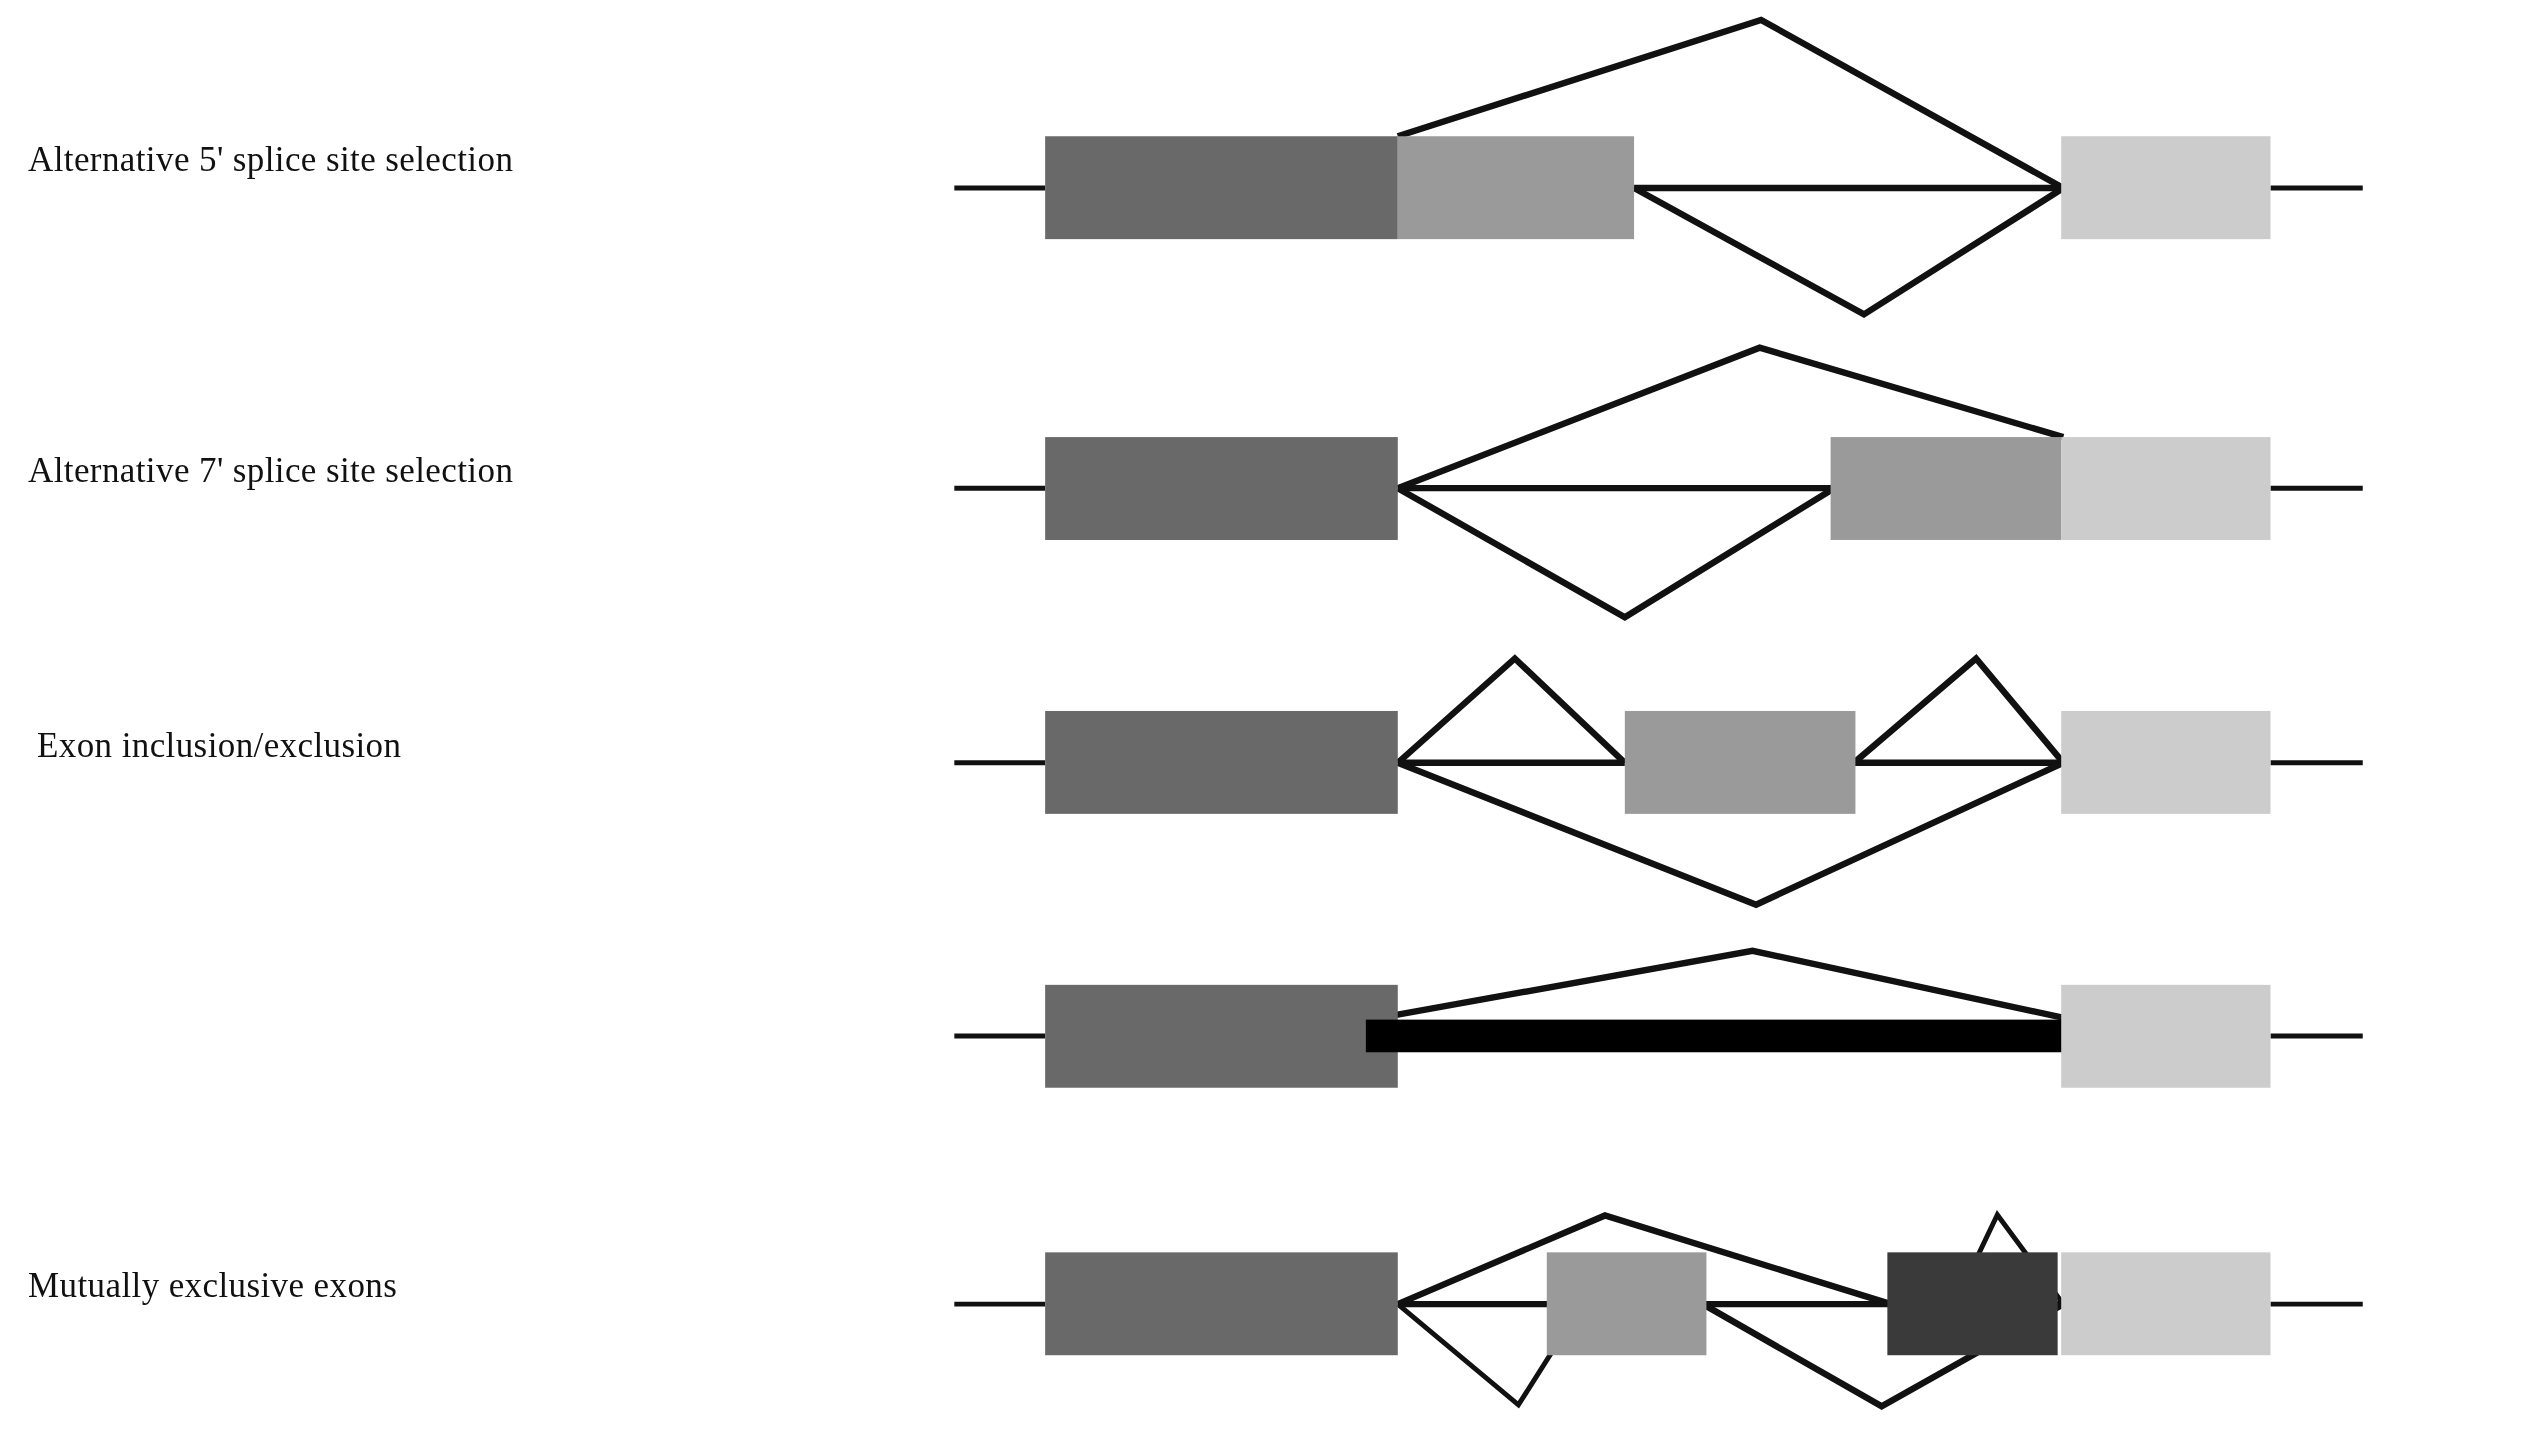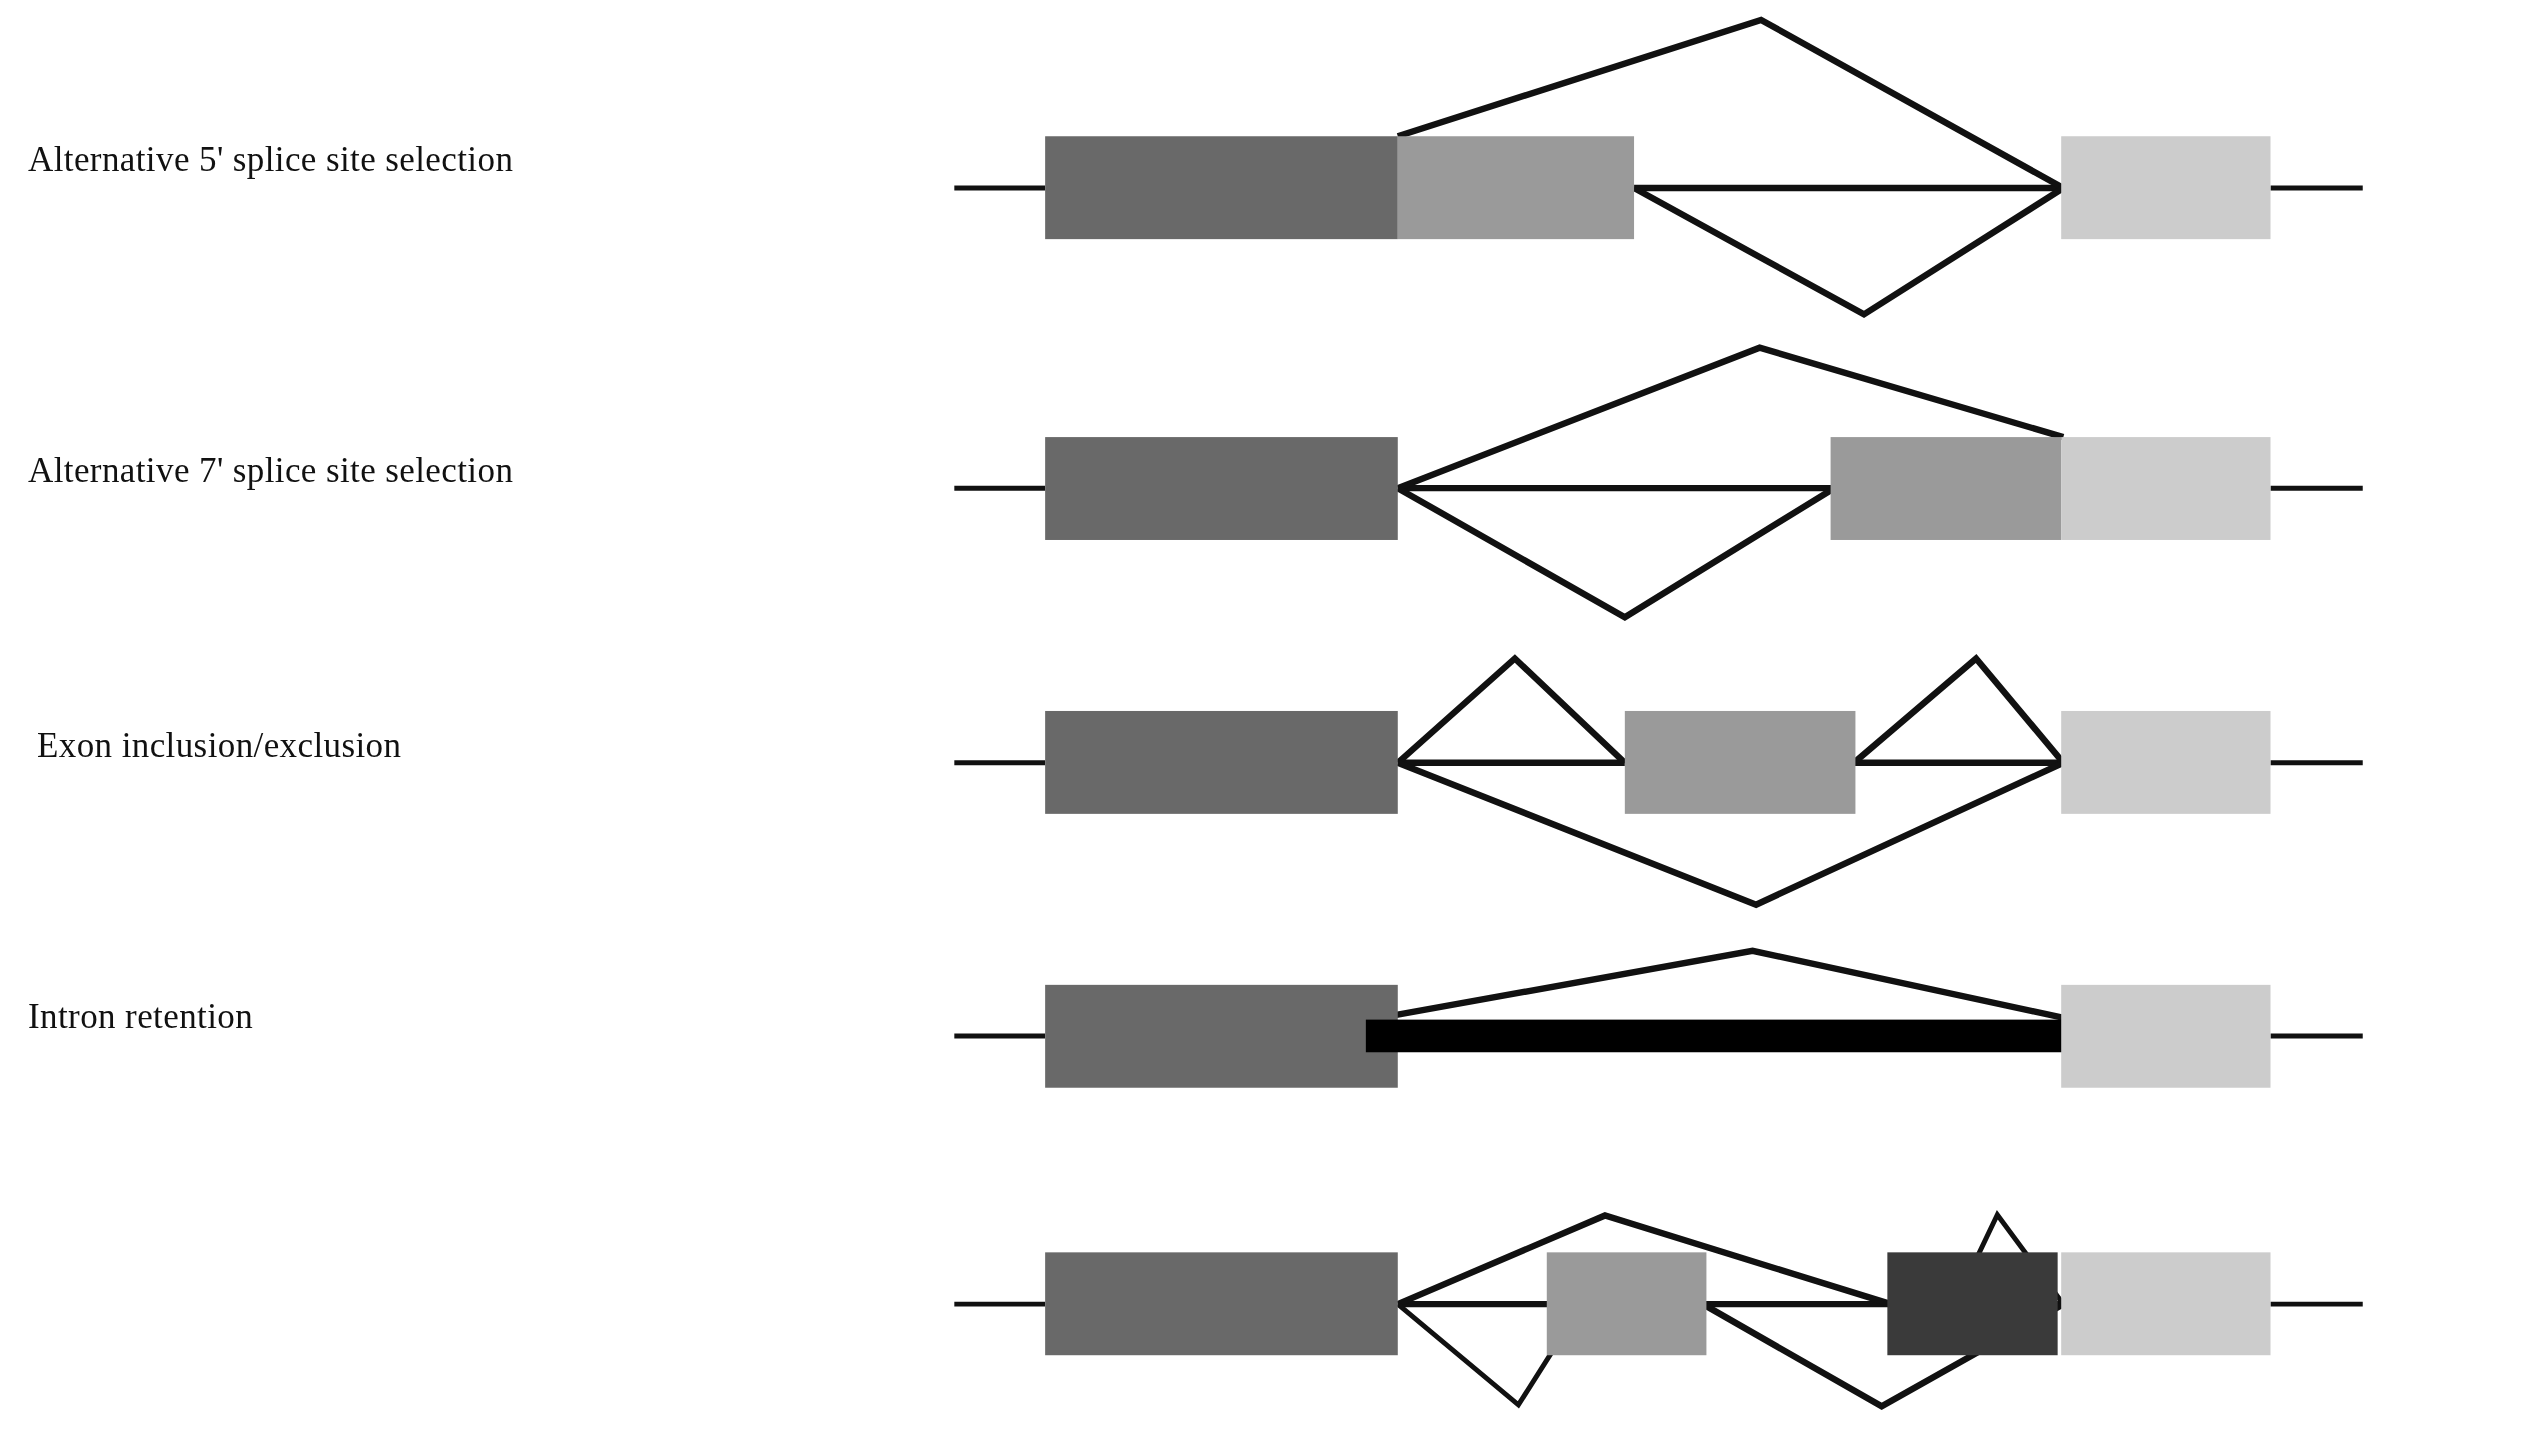--- a/index.html
+++ b/index.html
@@ -71,21 +71,21 @@
   .intron-bar { stroke: none; }
 </style>
 </head>
 <body>
 
 <div id="figure-root">
 
   <div class="row-label lbl-0">Alternative 5' splice site selection</div>
   <div class="row-label lbl-1">Alternative 7' splice site selection</div>
   <div class="row-label lbl-2">Exon inclusion/exclusion</div>
-  <div class="row-label lbl-3">Intron retention</div>
+  <div class="row-label lbl-4">Mutually exclusive exons</div>
 
   <svg id="splice-canvas" viewBox="0 0 3577 2052" xmlns="http://www.w3.org/2000/svg">
 
     <g>
       <line class="backbone-tail" x1="1345" y1="265" x2="1473" y2="265"></line>
       <line class="backbone" x1="2303" y1="265" x2="2908" y2="265"></line>
       <line class="backbone-tail" x1="3200" y1="265" x2="3330" y2="265"></line>
 
       <path class="splice-line" d="M 1970,192 L 2482,28 L 2908,265"></path>
 

